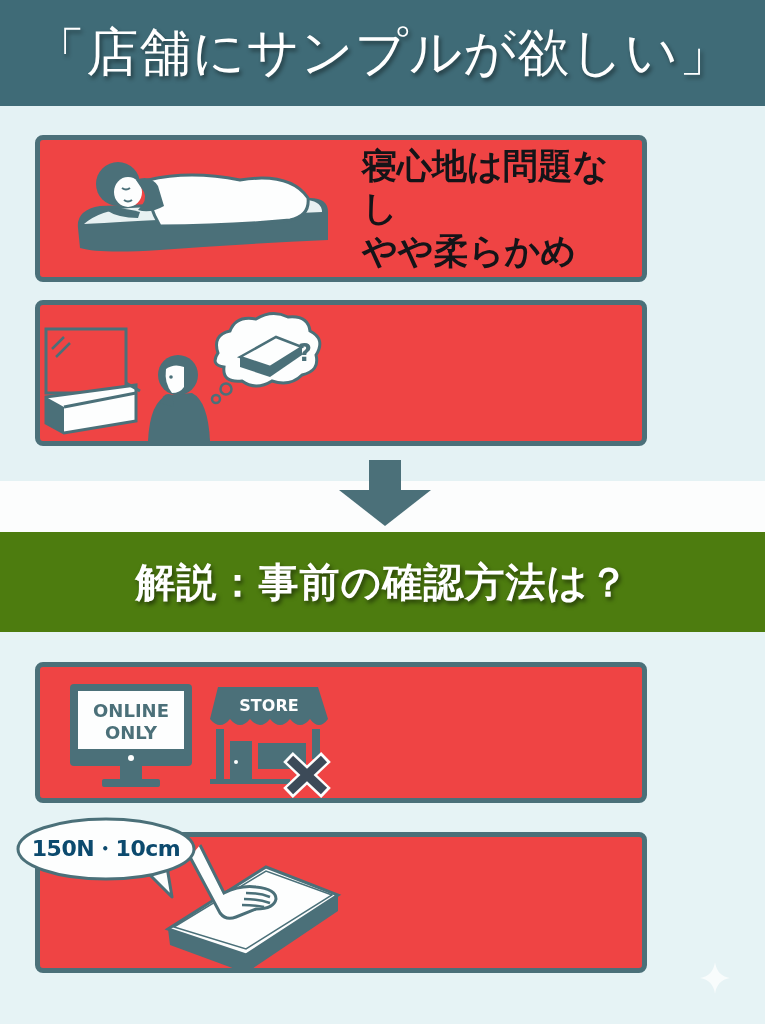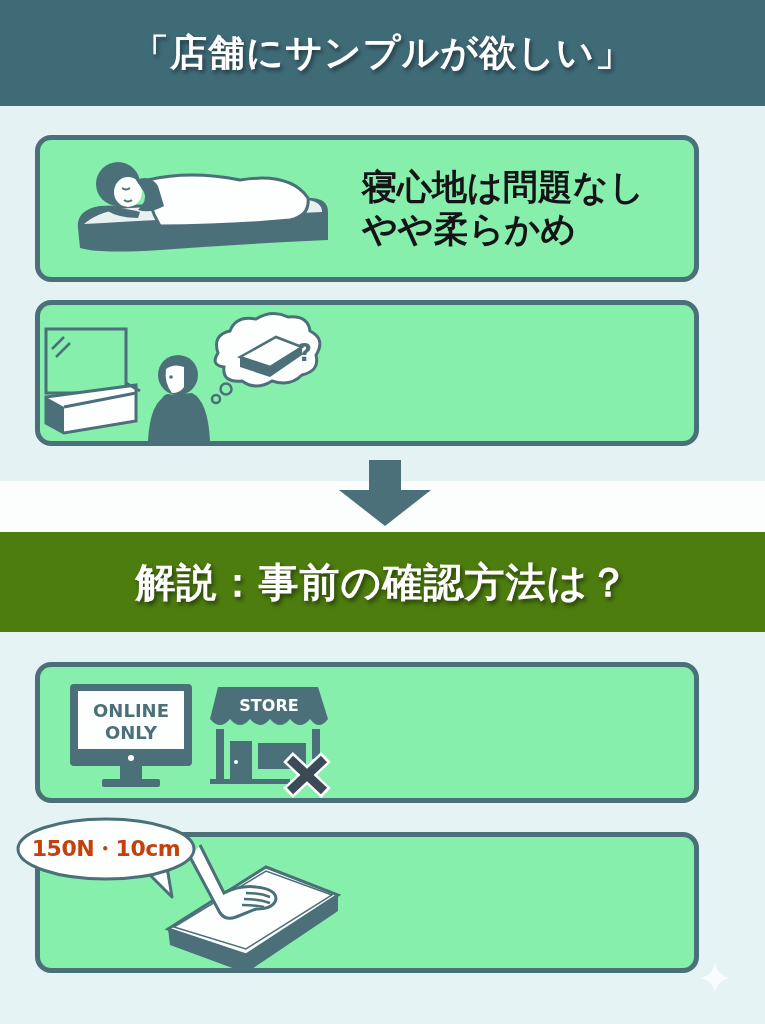--- a/index.html
+++ b/index.html
@@ -5,54 +5,54 @@
   * { box-sizing: border-box; margin: 0; padding: 0; }
   html, body { width: 765px; height: 1024px; overflow: hidden; }
   body {
     position: relative;
     background: #e4f2f4;
     font-family: "DejaVu Sans", "Liberation Sans", sans-serif;
   }
   .band { position: absolute; left: 0; width: 765px; display: flex; align-items: center; justify-content: center; }
   .header-band { top: 0; height: 106px; background: #3f6b77; }
   .header-band .title {
-    color: #ffffff; font-size: 37px; font-weight: bold; letter-spacing: 1px;
+    color: #ffffff; font-size: 52px; font-weight: normal; letter-spacing: 1px;
     text-shadow: 2px 3px 4px rgba(0,0,0,0.45);
   }
   .light-band-1 { top: 106px; height: 375px; background: #e4f2f4; }
   .white-band { top: 481px; height: 51px; background: #fcfdfd; }
   .dark-band { top: 532px; height: 100px; background: #4d7c0f; }
   .dark-band .title {
     color: #ffffff; font-size: 40px; font-weight: bold; letter-spacing: 1px;
     text-shadow: 2px 3px 4px rgba(0,0,0,0.5);
   }
   .light-band-2 { top: 632px; height: 392px; background: #e6f3f5; }
 
   .arrow { position: absolute; left: 339px; top: 460px; width: 92px; height: 66px; }
 
   .card {
-    position: absolute; left: 35px; width: 664px;
-    background: #86efac; border: 5px solid #4b7079; border-radius: 16px;
+    position: absolute; left: 35px; width: 612px;
+    background: #ef4444; border: 5px solid #4b7079; border-radius: 8px;
   }
   .card .icon-area { position: absolute; left: 0; top: 0; bottom: 0; width: 310px; }
   .card .text {
     position: absolute; left: 322px; right: 10px; top: 50%; transform: translateY(-50%);
     color: #141418; font-size: 35px; font-weight: bold; line-height: 1.22; white-space: pre-line;
   }
   .card1 { top: 135px; height: 147px; }
   .card2 { top: 300px; height: 146px; }
   .card3 { top: 662px; height: 141px; text-decoration: underline; }
   .card4 { top: 832px; height: 141px; }
 
   .bubble {
     position: absolute; left: 14px; top: 815px; width: 184px; height: 84px;
   }
   .bubble-text {
     position: absolute; left: 14px; top: 834px; width: 184px; text-align: center;
-    font-size: 22px; font-weight: bold; color: #c2410c; letter-spacing: -0.5px;
+    font-size: 22px; font-weight: bold; color: #0c4a6e; letter-spacing: -0.5px;
   }
   .sparkle { position: absolute; left: 700px; top: 962px; width: 30px; height: 32px; }
   svg text { font-family: "DejaVu Sans", sans-serif; font-weight: bold; }
 </style>
 </head>
 <body>
 
 <div class="band header-band">
   <div class="title">「店舗にサンプルが欲しい」</div>
 </div>

